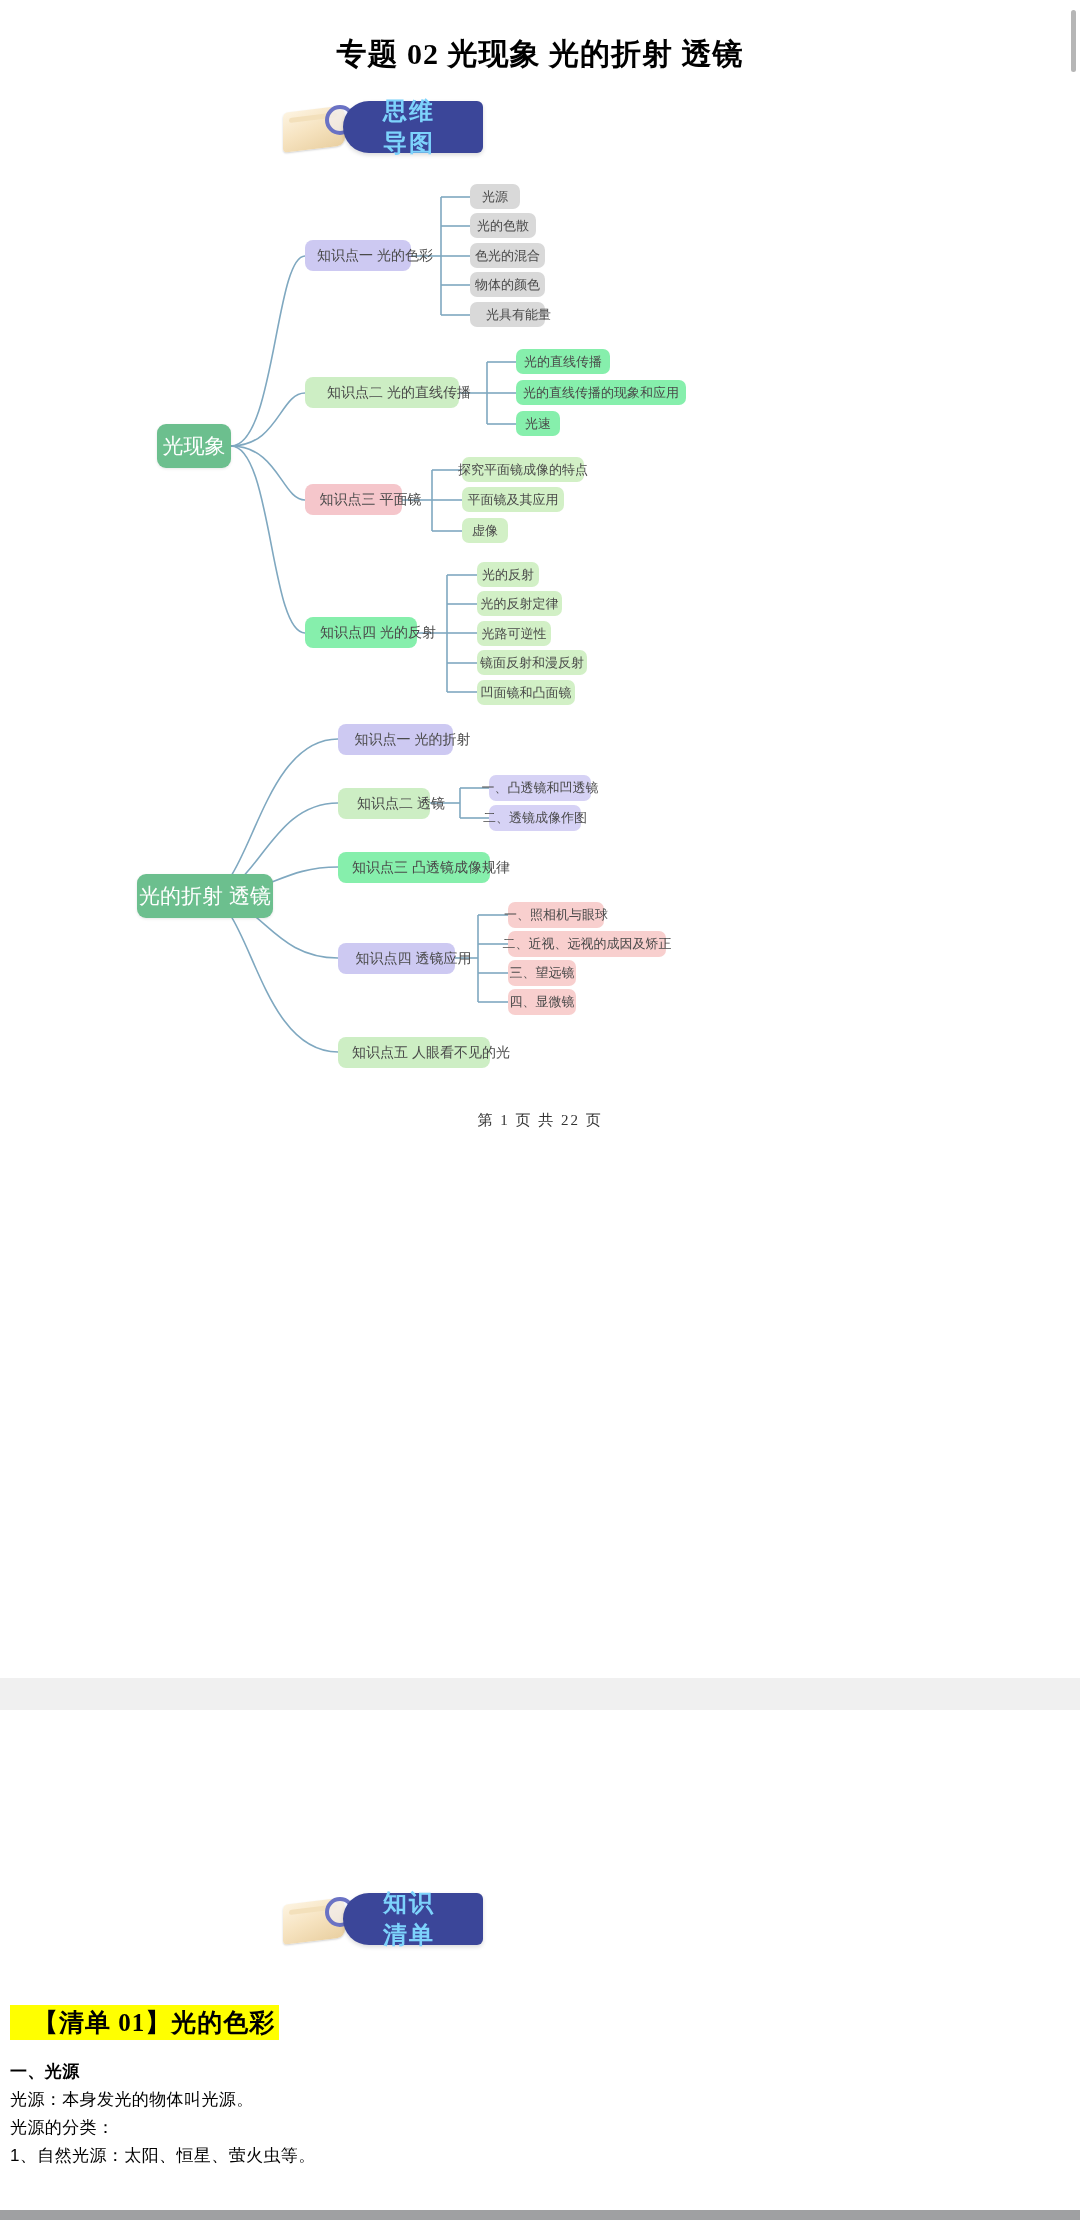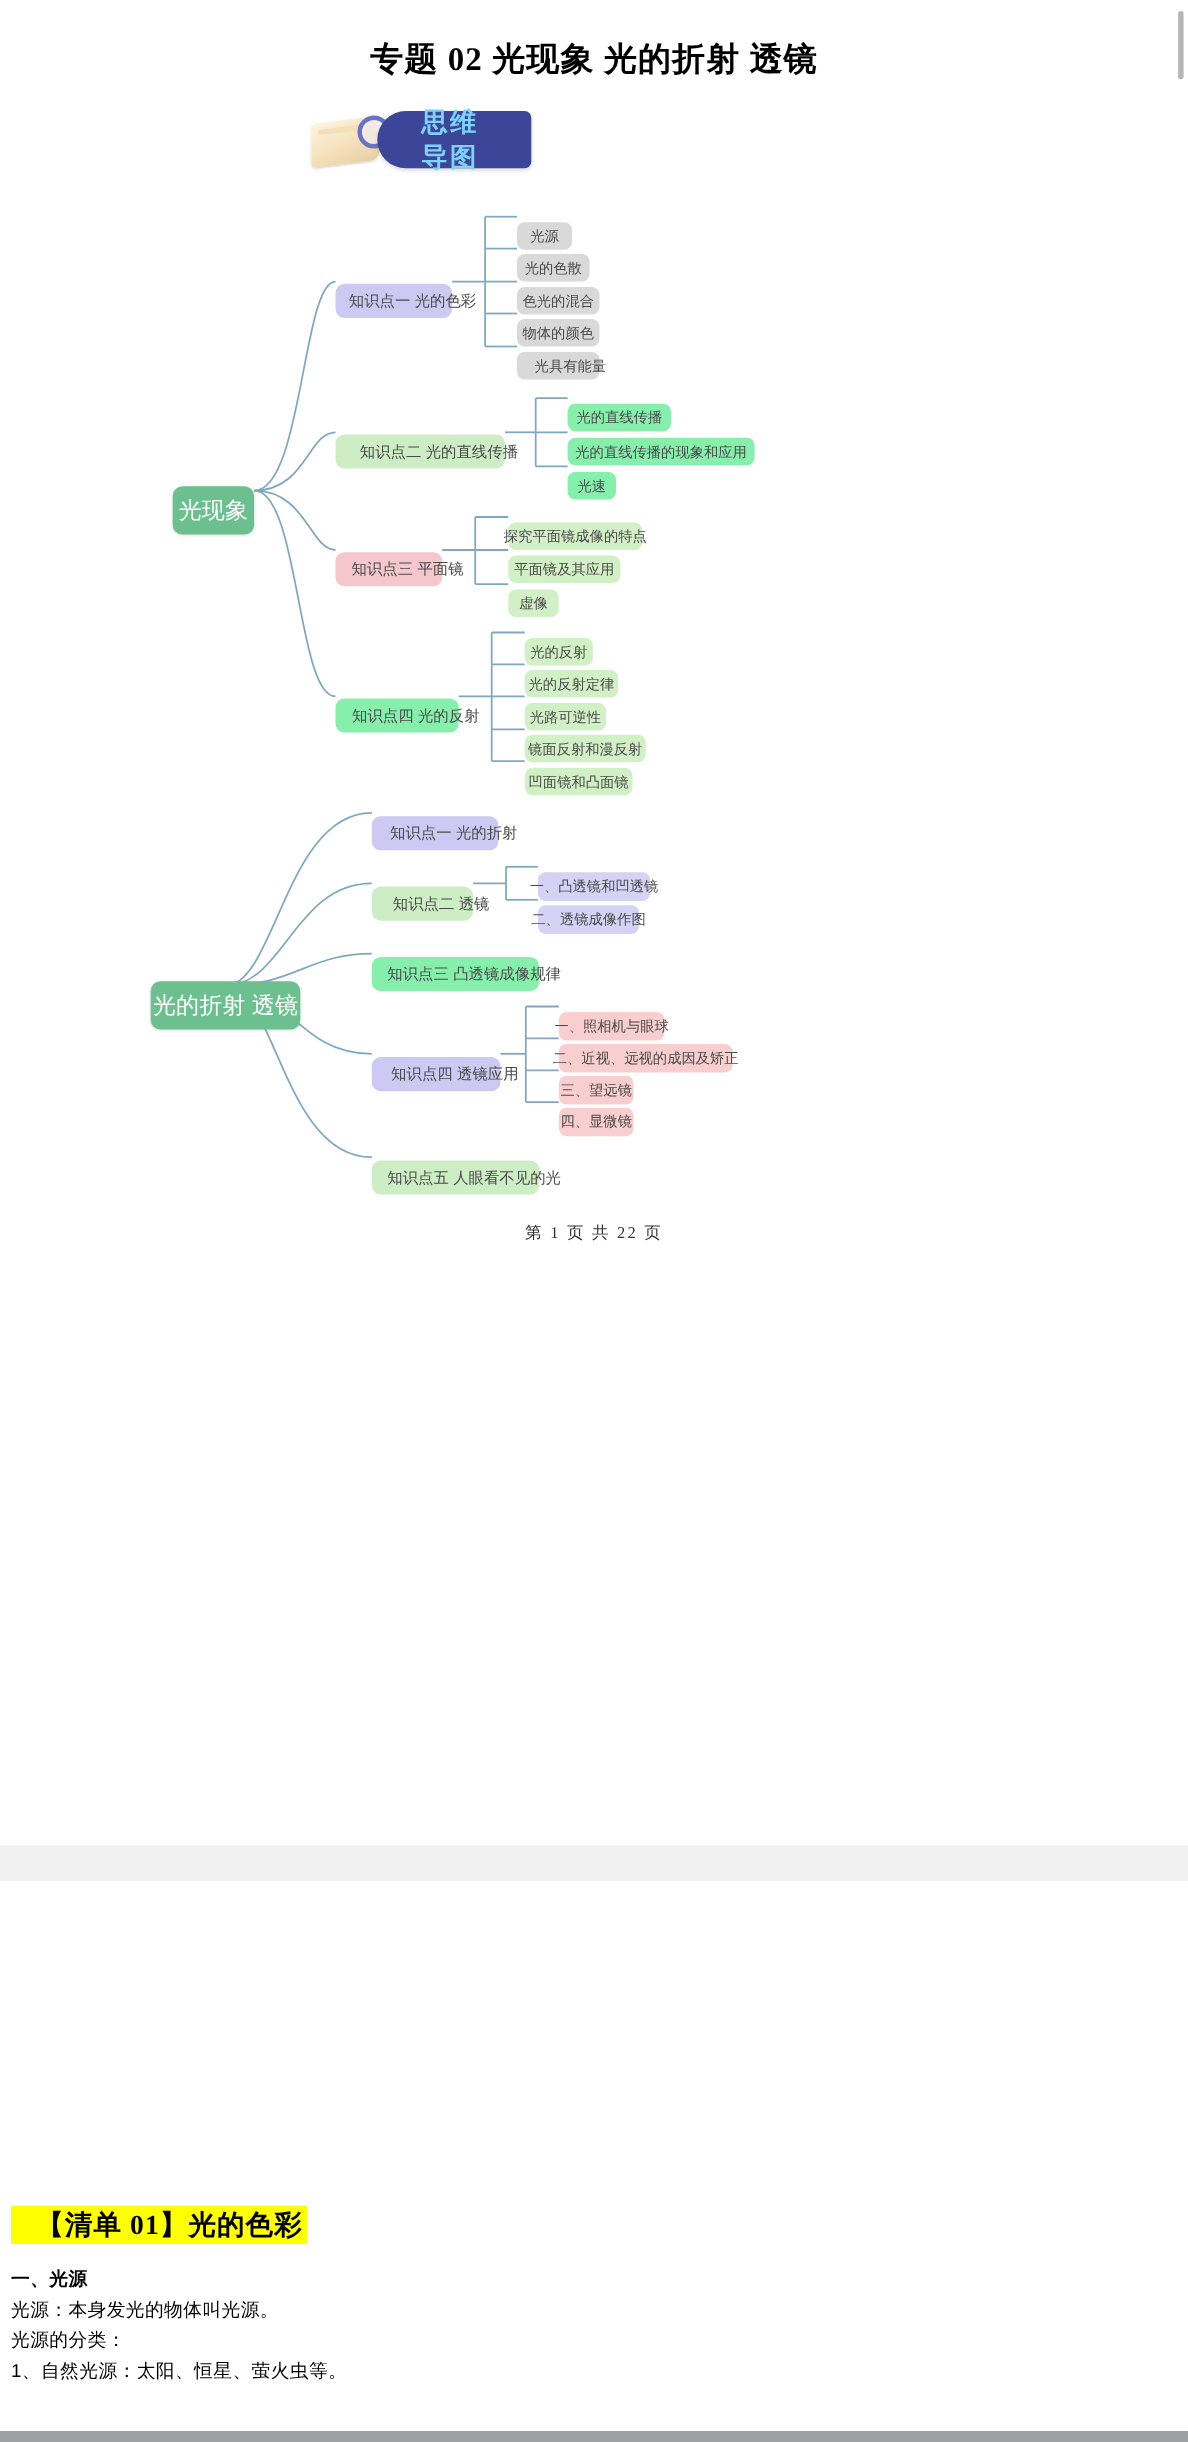--- a/index.html
+++ b/index.html
@@ -65,21 +65,20 @@
   .mindmap { position: absolute; left: 0; width: 1080px; }
   .mm-svg { position: absolute; left: 0; top: 0; width: 1080px; height: 100%; }
   .node {
     position: absolute;
     display: flex; align-items: center; justify-content: center;
     border-radius: 7px;
     font-size: 13px; color: #4a4a4a;
     white-space: nowrap;
     padding: 0 9px;
     font-family: "Liberation Sans","DejaVu Sans",sans-serif;
-    margin-top: 18px;
   }
   .node.root {
     border-radius: 9px; color: #ffffff; font-size: 21px; font-weight: normal;
     background: #6cbf8e; padding: 0 18px;
     box-shadow: 0 1px 3px rgba(0,0,0,.10);
   }
   .node.l1 { font-size: 14px; border-radius: 8px; padding-left: 43px; }
   .c-purple { background: #cdc9f2; }
   .c-green  { background: #cdeec4; }
   .c-pink   { background: #f5c6cb; }
@@ -246,20 +245,27 @@
       <div class="node l1 c-green" style="left:338px; top:327px; width:152px; height:31px;">知识点五 人眼看不见的光</div>
     </div>
 
     <div class="page-footer" style="top:1111px;">第 1 页 共 22 页</div>
   </div>
 
   <div id="gap"></div>
 
   <div class="page-block" id="page2">
 
+    <div class="banner" style="left:283px; top:183px; width:200px;">
+      <div class="book"></div>
+      <div class="magnifier"></div>
+      <div class="pill">
+        <span>知识清单</span>
+      </div>
+    </div>
 
     <div class="hl-head" style="top:295px;padding-left:23px;">【清单 01】光的色彩</div>
 
     <div class="body-line bold" style="top:350px;">一、光源</div>
     <div class="body-line" style="top:378px;">光源：本身发光的物体叫光源。</div>
     <div class="body-line" style="top:406px;">光源的分类：</div>
     <div class="body-line" style="top:434px;">1、自然光源：太阳、恒星、萤火虫等。</div>
   </div>
 
   <div id="scrollbar"></div>

